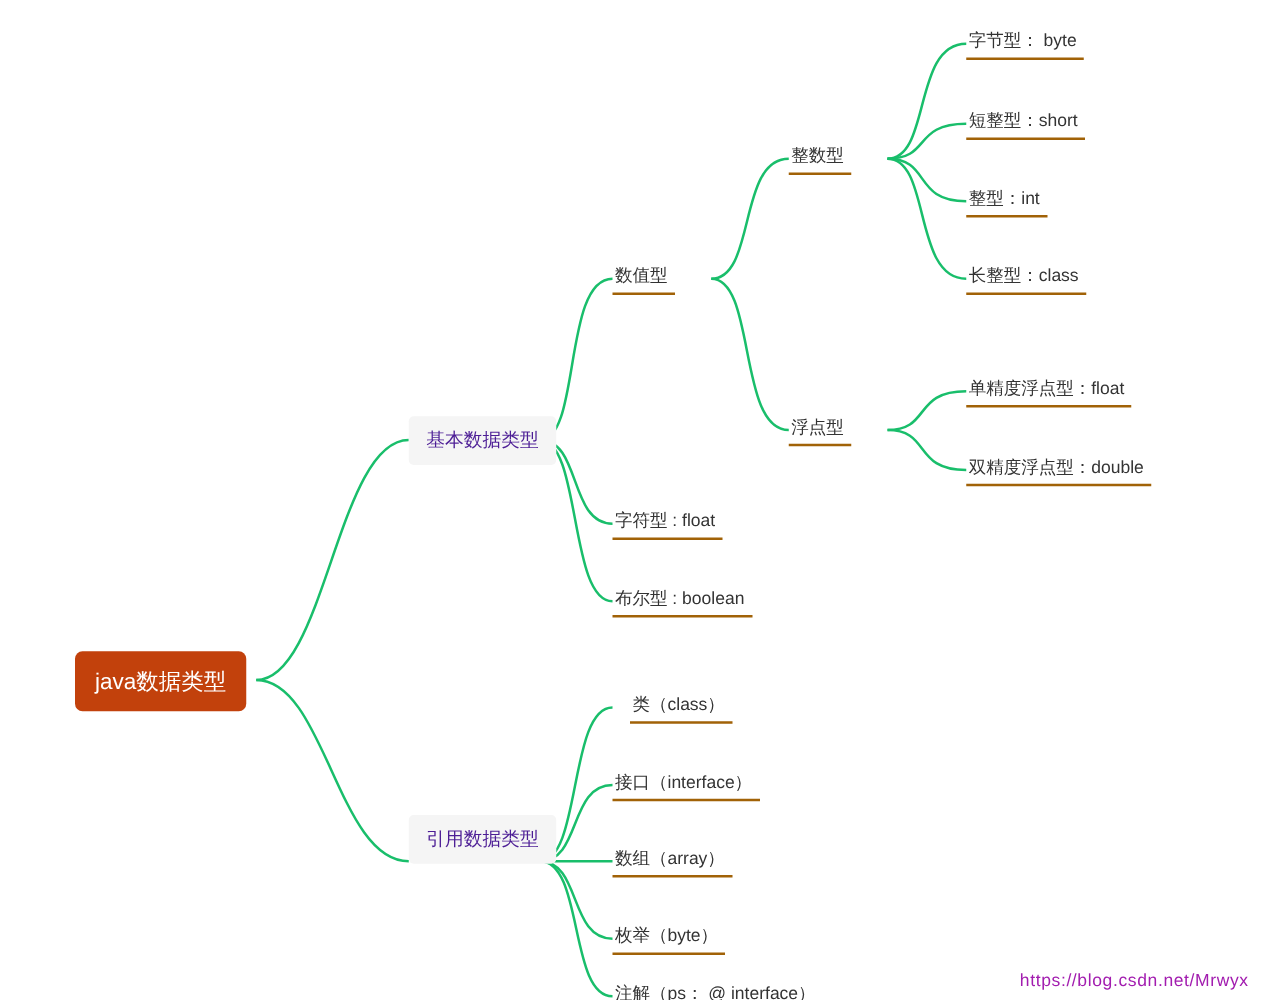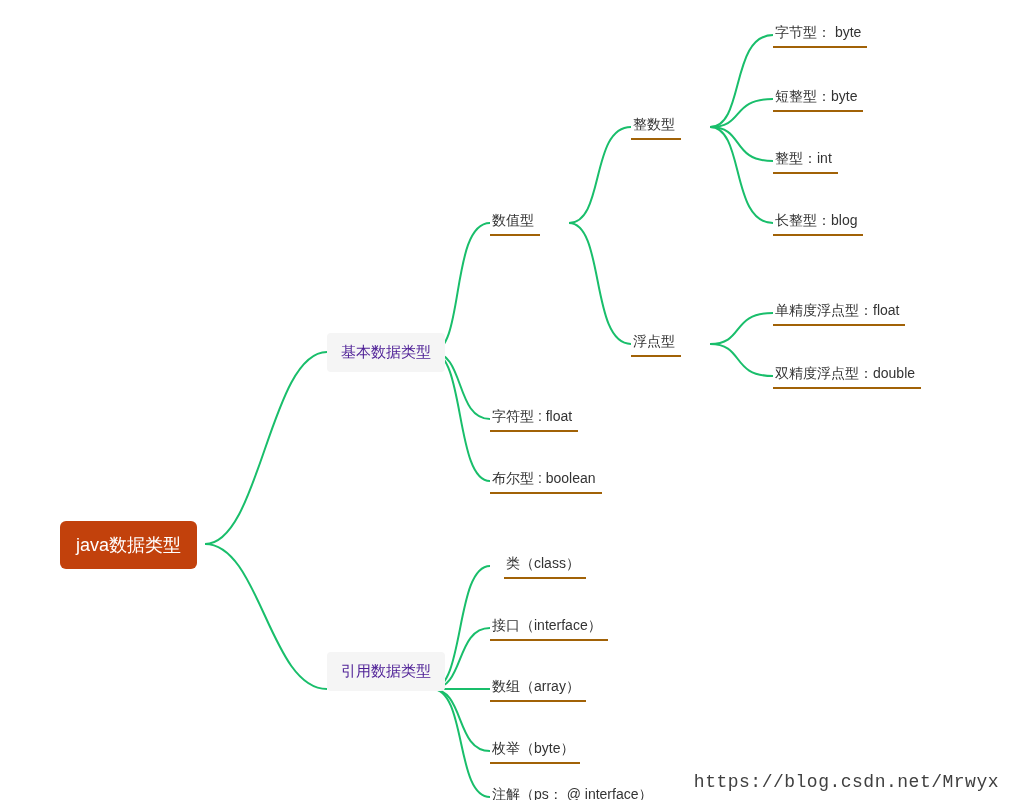--- a/index.html
+++ b/index.html
@@ -43,23 +43,23 @@
     }
     .under {
       border-bottom: 2px solid #a16207;
       padding: 4px 6px 4px 2px;
       color: #333333;
     }
     .watermark {
       position: absolute;
       right: 12px;
       bottom: 8px;
-      color: #404040;
-      font-size: 18px;
-      font-family: Liberation Mono, monospace;
+      color: #a21caf;
+      font-size: 14px;
+      font-family: Liberation Sans, sans-serif;
       letter-spacing: 0.5px;
     }
   </style>
 </head>
 <body>
 
 <svg class="connectors">
   <g stroke="#19be6b" stroke-width="2" fill="none">
 
     <path d="M205 544 C 260 544, 270 352, 327 352"></path>
@@ -111,25 +111,25 @@
 <div class="node under" style="left:490px; top:404px;">字符型 : float</div>
 
 <div class="node under" style="left:490px; top:466px;">布尔型 : boolean</div>
 
 <div class="node under" style="left:631px; top:112px;">整数型</div>
 
 <div class="node under" style="left:631px; top:329px;">浮点型</div>
 
 <div class="node under" style="left:773px; top:20px;">字节型： byte</div>
 
-<div class="node under" style="left:773px; top:84px;">短整型：byte</div>
+<div class="node under" style="left:773px; top:84px;">短整型：short</div>
 
 <div class="node under" style="left:773px; top:146px;text-align:center;">整型：int</div>
 
-<div class="node under" style="left:773px; top:208px;">长整型：blog</div>
+<div class="node under" style="left:773px; top:208px;">长整型：class</div>
 
 <div class="node under" style="left:773px; top:298px;">单精度浮点型：float</div>
 
 <div class="node under" style="left:773px; top:361px;">双精度浮点型：double</div>
 
 <div class="node under" style="left:504px; top:551px;text-align:center;">类（class）</div>
 
 <div class="node under" style="left:490px; top:613px;">接口（interface）</div>
 
 <div class="node under" style="left:490px; top:674px;">数组（array）</div>

